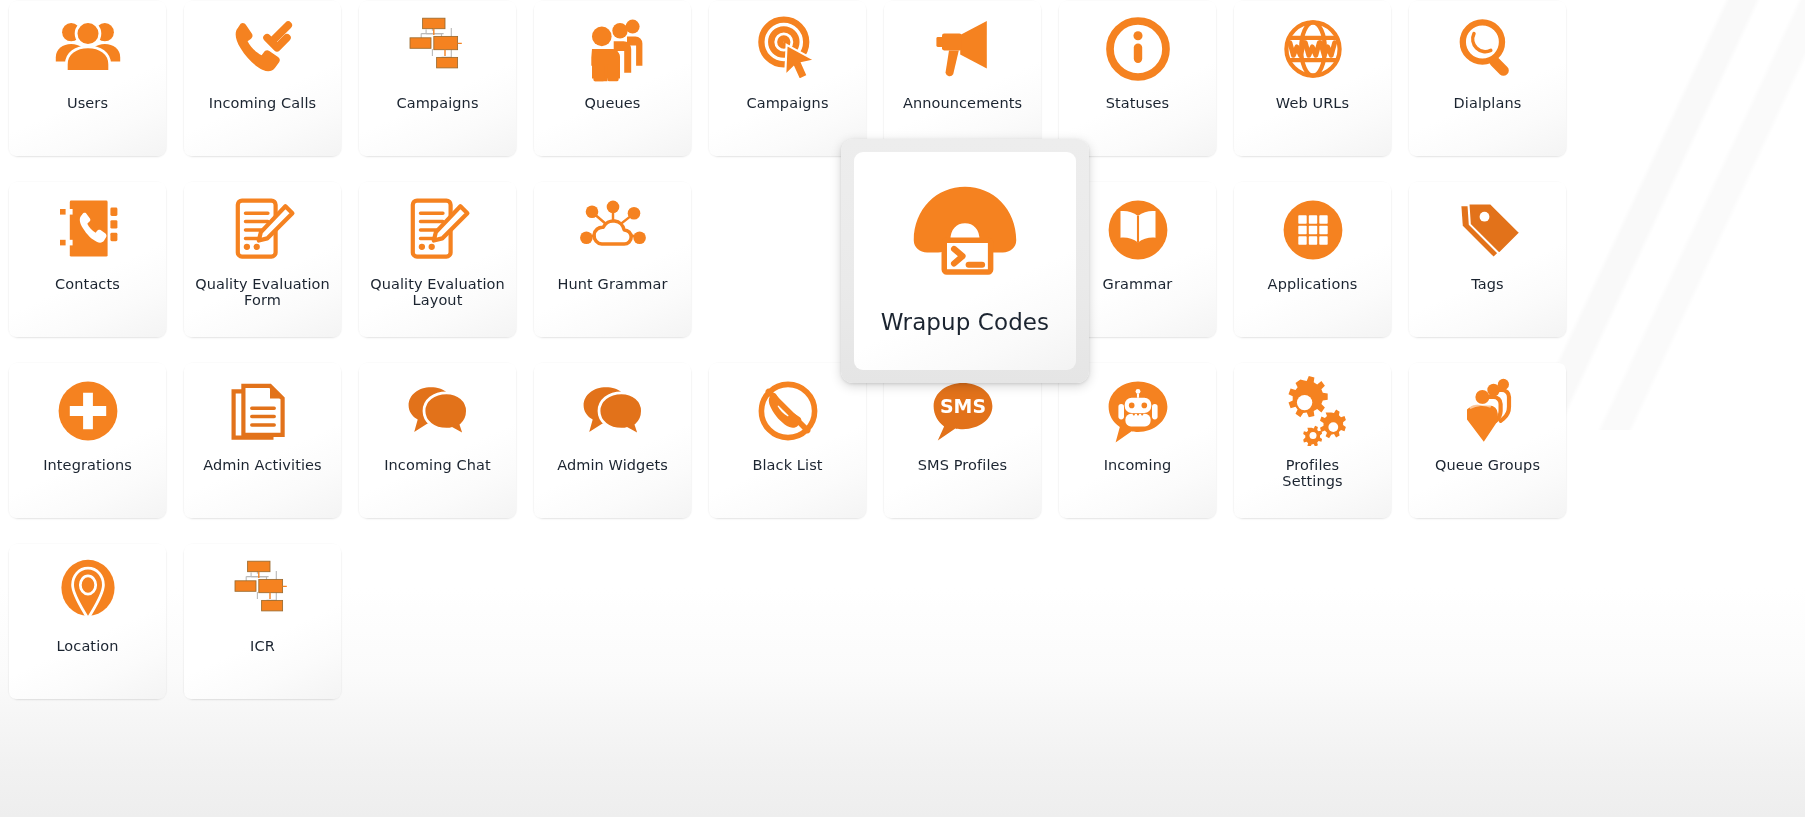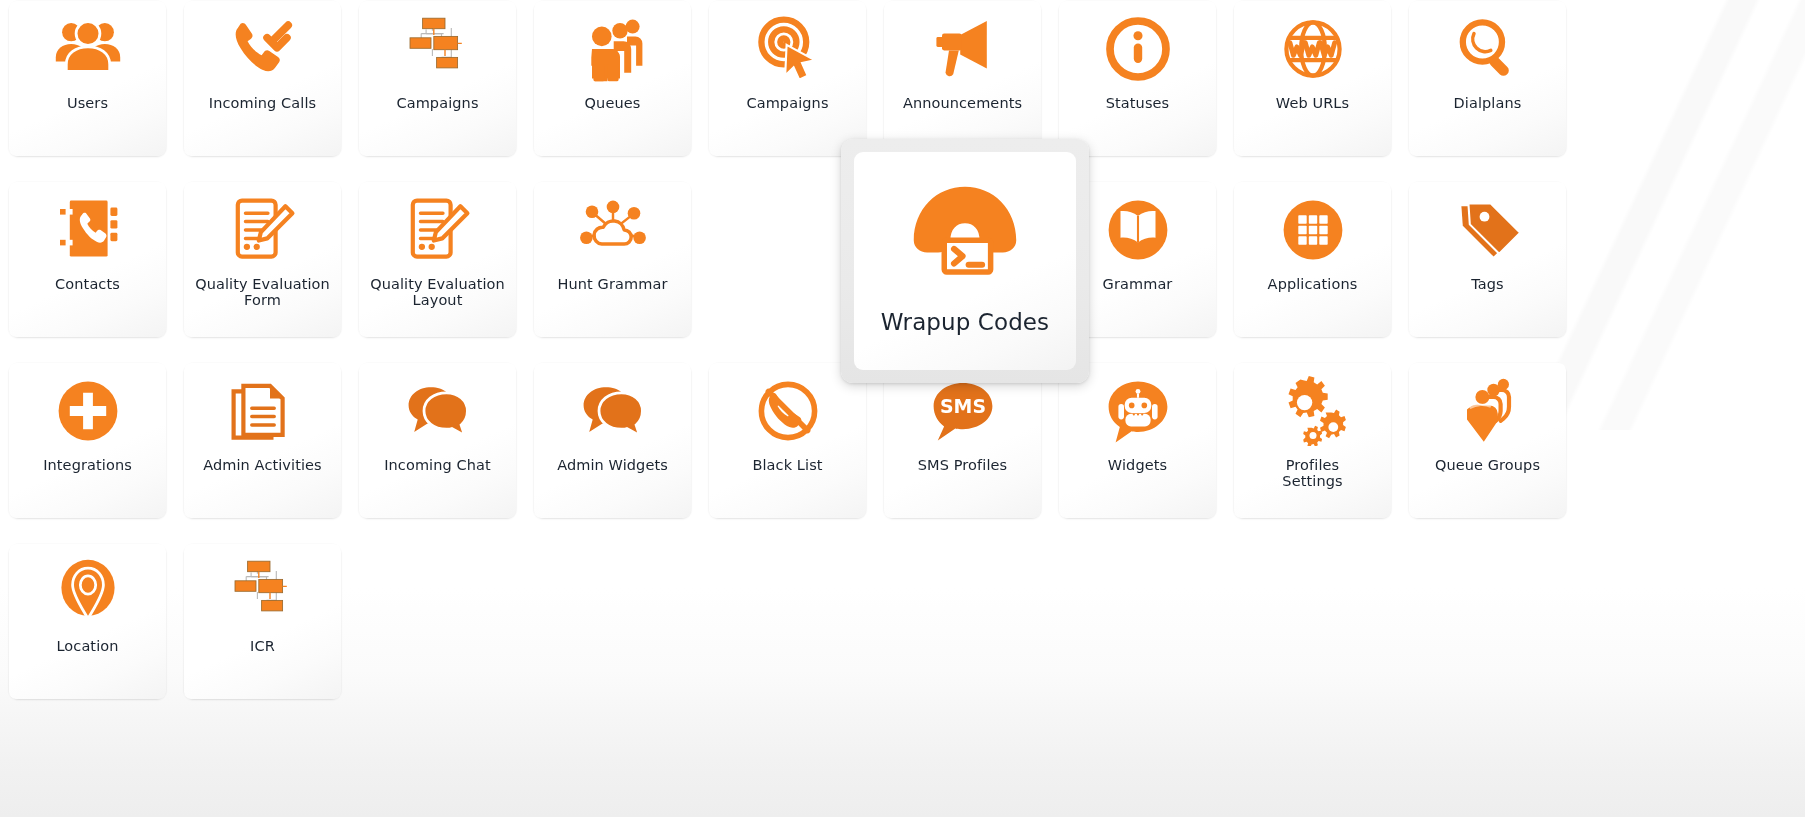--- a/index.html
+++ b/index.html
@@ -523,21 +523,21 @@
       <rect x="32" y="54" width="36" height="18" rx="8" fill="#fff"></rect>
       <rect x="22" y="40" width="8" height="22" rx="4" fill="#fff"></rect>
       <rect x="70" y="40" width="8" height="22" rx="4" fill="#fff"></rect>
       <g fill="#F58220">
               <circle cx="44" cy="55" r="1.6"></circle>
               <circle cx="50" cy="55" r="1.6"></circle>
               <circle cx="56" cy="55" r="1.6"></circle>
             </g>
       </svg>
         </div>
-        <div class="tile-label">Widgets</div>
+        <div class="tile-label">Incoming</div>
       </div>
     </div>
     <div class="tile">
       <div class="card">
         <div class="icon-wrap">
           <svg width="70" height="70" viewBox="0 0 100 100" xmlns="http://www.w3.org/2000/svg">
       <g fill="#F58220">
         <path d="M36 6l5 1 3-7 8 2-1 7 5 3 6-5 5 7-5 5 2 5 7 1v9l-7 1-2 5 5 5-5 7-6-5-5 3 1 7-8 2-3-7-5 1-4 6-7-5 3-6-3-4-7 2-3-8 6-3v-6l-6-3 3-8 7 2 3-4-3-6 7-5z"></path>
         <circle cx="38" cy="38" r="11" fill="#fff"></circle>
         <path d="M76 52l4 1 3-5 5 3-1 5 3 3 5-2 2 6-4 3v4l4 3-2 6-5-2-3 3 1 5-5 3-3-5-4 1-3 5-5-3 2-5-3-3-5 2-2-6 5-3v-4l-5-3 2-6 5 2 3-3-2-5z"></path>

